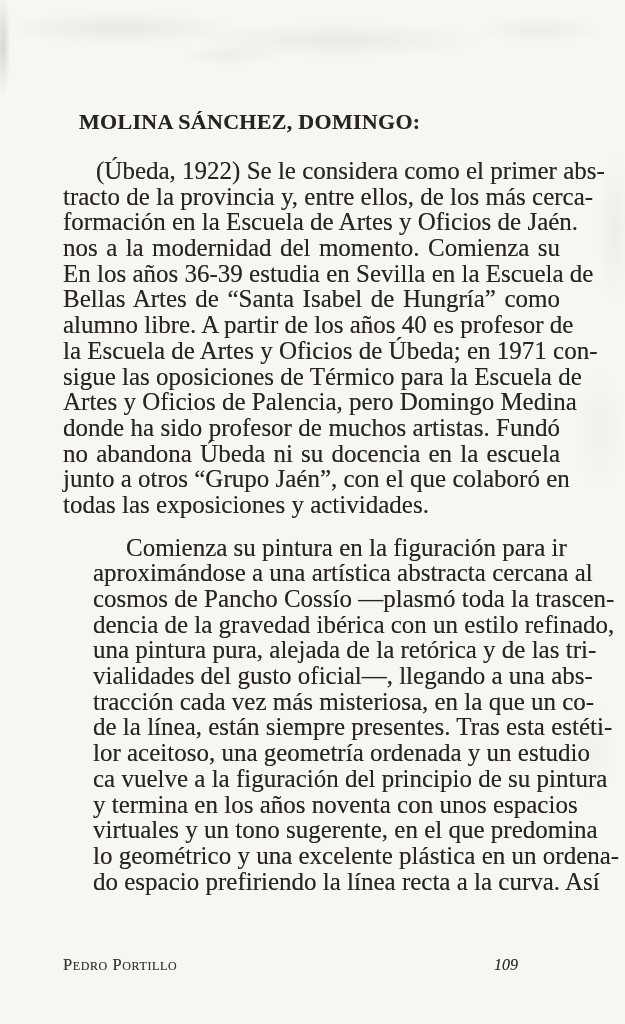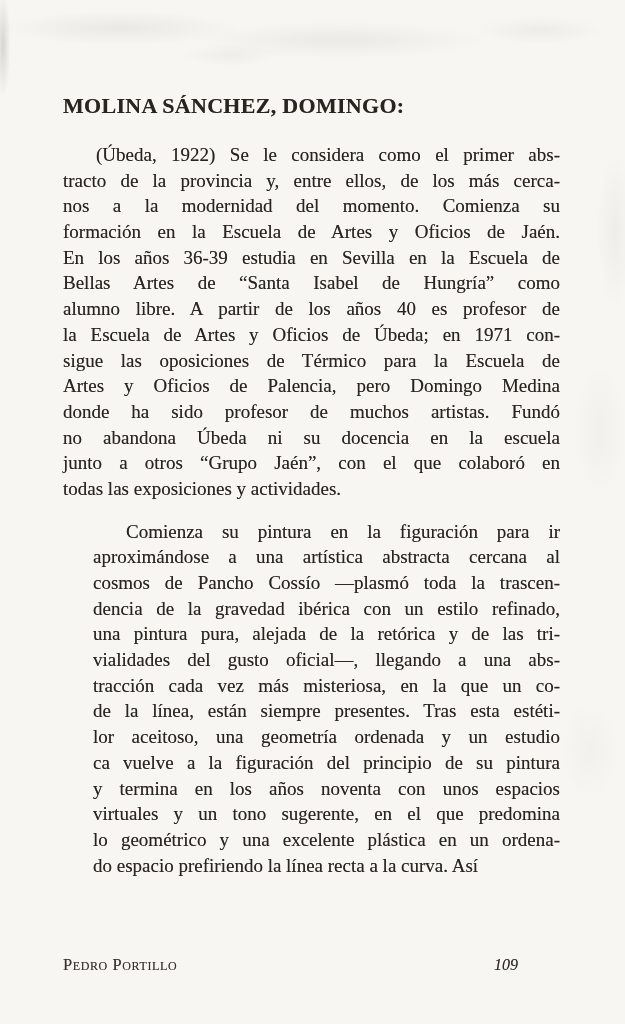--- a/index.html
+++ b/index.html
@@ -23,33 +23,33 @@
       radial-gradient(ellipse 36px 90px at 600px 430px, rgba(135,132,125,0.06), transparent 70%),
       radial-gradient(ellipse 40px 70px at 590px 750px, rgba(135,132,125,0.05), transparent 70%);
   }
   .content {
     position: absolute;
     left: 63px; top: 93px;
     width: 497px;
     color: var(--ink, #28251f);
   }
   h1.entry-heading {
-    margin: 0;
+    margin: 16px;
     font-size: 22px;
     font-weight: bold;
     letter-spacing: 0.3px;
     line-height: 26px;
     color: var(--ink, #28251f);
     text-shadow: 0 0 0.4px rgba(40,38,32,0.55);
   }
   .para { margin: 0; }
   .para-1 { margin-top: 23px; }
   .para-2 { margin-top: 17px; margin-left: 30px; }
   .line {
-    font-size: 19px;
+    font-size: 25px;
     line-height: 25.7px;
     height: 25.7px;
     text-align: justify;
     text-align-last: justify;
     text-justify: inter-word;
     white-space: nowrap;
     text-shadow: 0 0 0.4px rgba(40,38,32,0.5);
   }
   .line.last { text-align-last: left; }
   .para .line:first-child { text-indent: 33px; }
@@ -79,22 +79,22 @@
 <body style="--paper: #f7f6f3; --ink: #28251f;">
 
 <div class="scan-artifacts"></div>
 
 <main class="content">
   <h1 class="entry-heading">MOLINA SÁNCHEZ, DOMINGO:</h1>
 
   <div class="para para-1">
       <div class="line">(Úbeda, 1922) Se le considera como el primer abs-</div>
       <div class="line">tracto de la provincia y, entre ellos, de los más cerca-</div>
+      <div class="line">formación en la Escuela de Artes y Oficios de Jaén.</div>
       <div class="line">nos a la modernidad del momento. Comienza su</div>
-      <div class="line">formación en la Escuela de Artes y Oficios de Jaén.</div>
       <div class="line">En los años 36-39 estudia en Sevilla en la Escuela de</div>
       <div class="line">Bellas Artes de “Santa Isabel de Hungría” como</div>
       <div class="line">alumno libre. A partir de los años 40 es profesor de</div>
       <div class="line">la Escuela de Artes y Oficios de Úbeda; en 1971 con-</div>
       <div class="line">sigue las oposiciones de Térmico para la Escuela de</div>
       <div class="line">Artes y Oficios de Palencia, pero Domingo Medina</div>
       <div class="line">donde ha sido profesor de muchos artistas. Fundó</div>
       <div class="line">no abandona Úbeda ni su docencia en la escuela</div>
       <div class="line">junto a otros “Grupo Jaén”, con el que colaboró en</div>
       <div class="line last">todas las exposiciones y actividades.</div>

